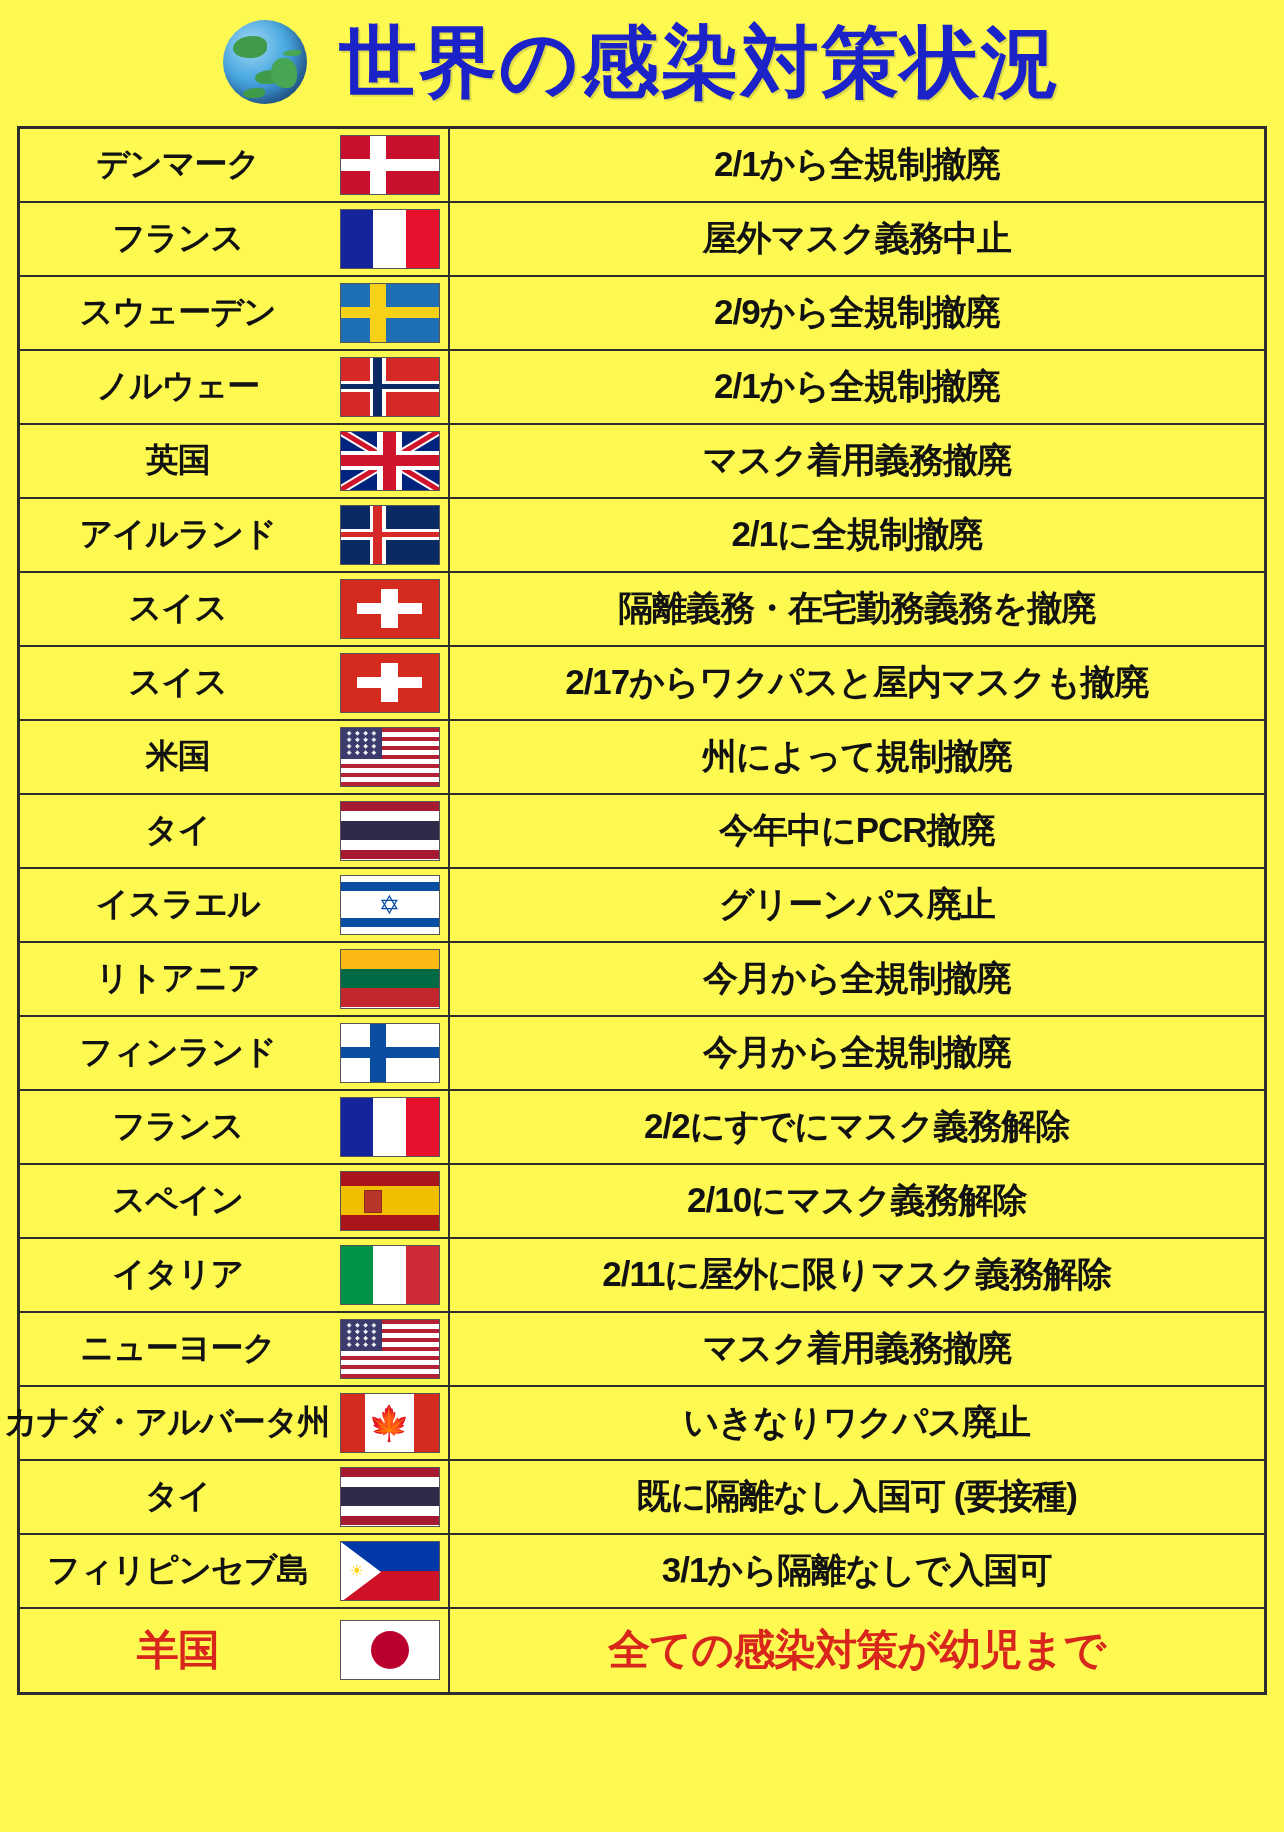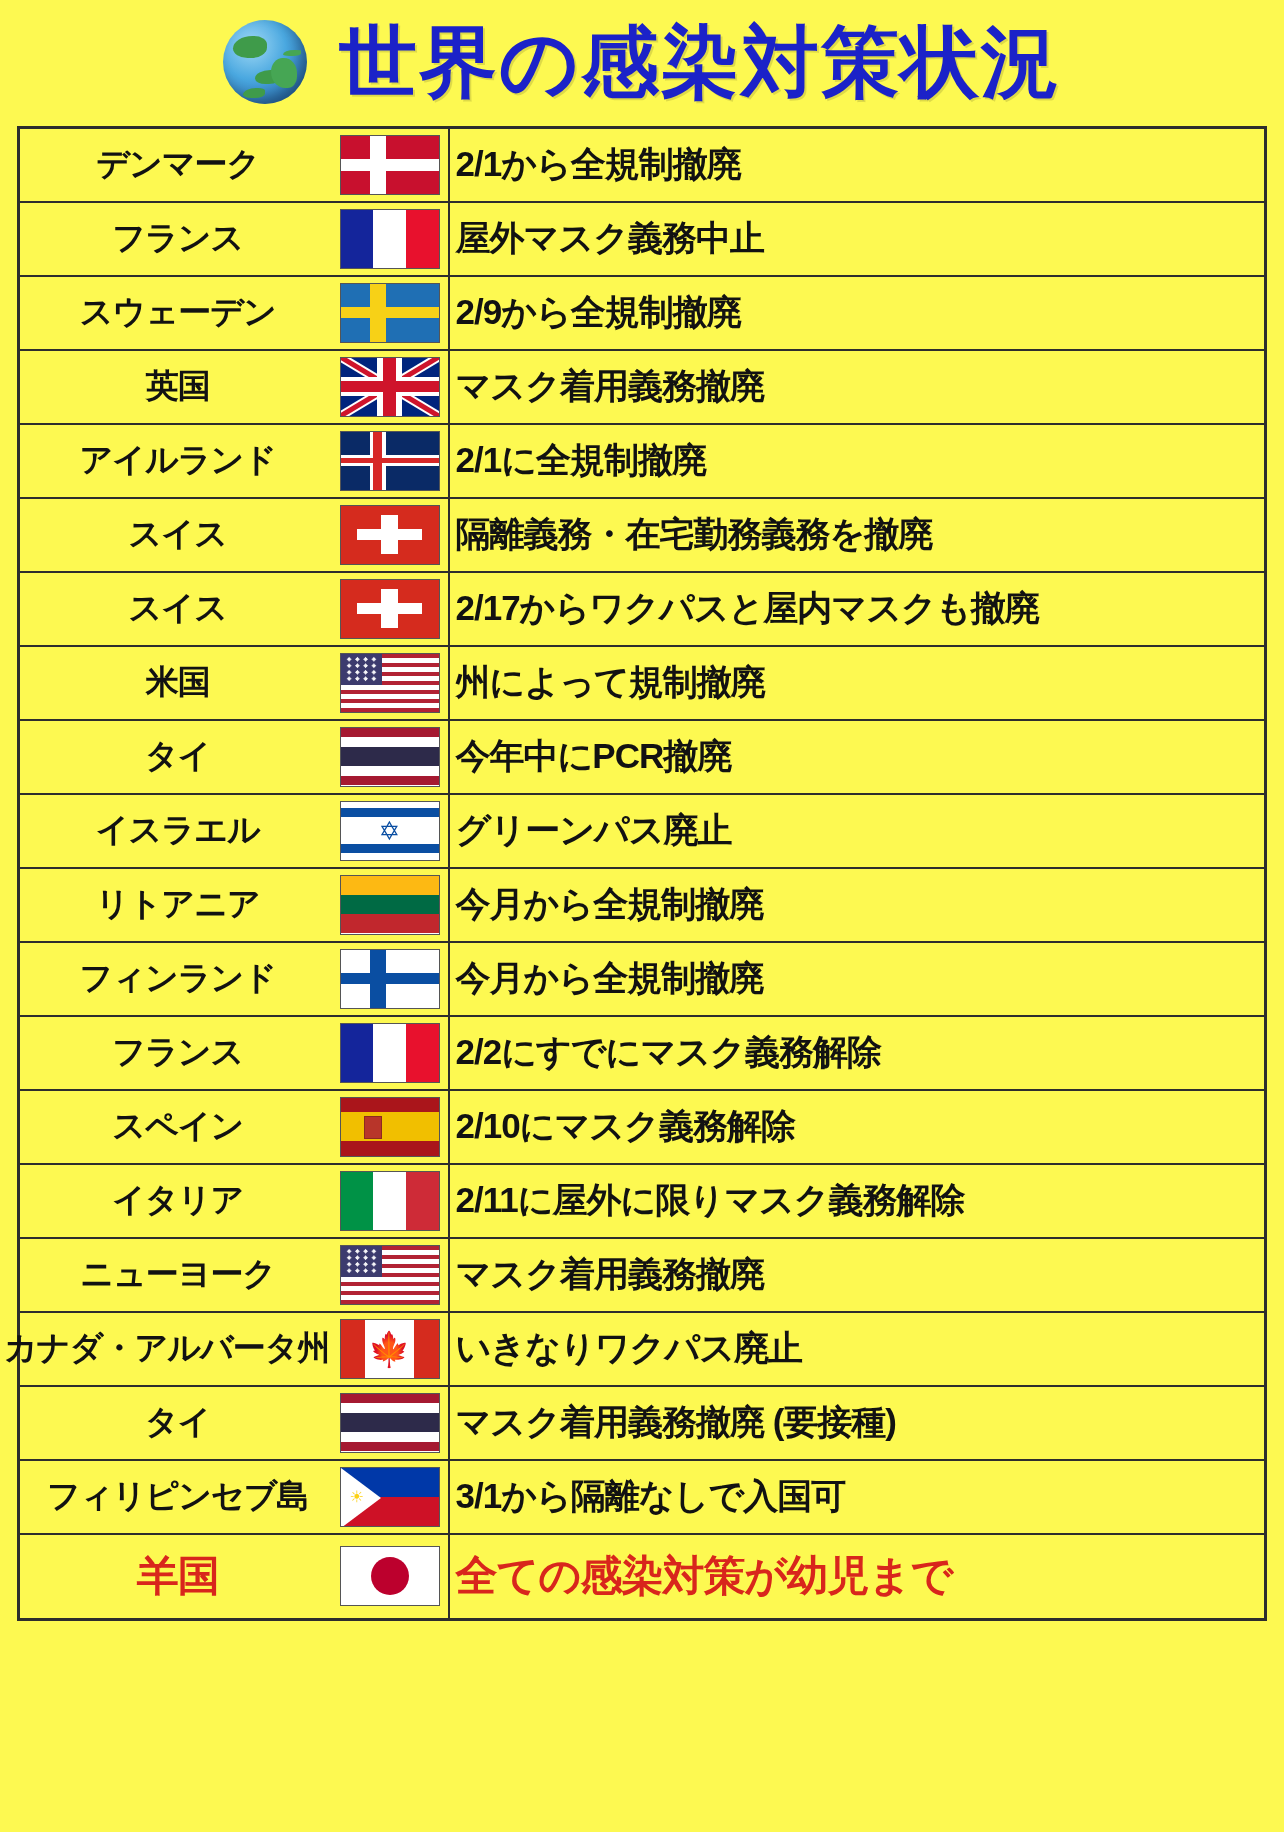--- a/index.html
+++ b/index.html
@@ -96,21 +96,21 @@
   .country-name {
     flex: 1 1 auto;
     text-align: center;
     font-size: 33px;
     font-weight: 700;
     color: #121212;
     letter-spacing: -1px;
     white-space: nowrap;
   }
   .note-cell {
-    text-align: left;
+    text-align: center;
     font-size: 35px;
     font-weight: 700;
     color: #121212;
     letter-spacing: -1px;
     white-space: nowrap;
   }
   
   tr.last .country-name,
   tr.last .note-cell {
     color: #d8261c;
@@ -295,20 +295,36 @@
               </span>
             </div>
           </td>
           <td class="col-note">
             <div class="note-cell">2/9から全規制撤廃</div>
           </td>
         </tr>
         <tr>
           <td class="col-country">
             <div class="country-cell">
+              <span class="country-name">ノルウェー</span>
+              <span class="flag nordic f-no">
+                <span class="vbar"></span>
+                <span class="hbar"></span>
+                <span class="vbar2"></span>
+                <span class="hbar2"></span>
+              </span>
+            </div>
+          </td>
+          <td class="col-note">
+            <div class="note-cell">2/1から全規制撤廃</div>
+          </td>
+        </tr>
+        <tr>
+          <td class="col-country">
+            <div class="country-cell">
               <span class="country-name">英国</span>
               <span class="flag f-uk">
                 <i class="dw1"></i>
                 <i class="dw2"></i>
                 <i class="dr1"></i>
                 <i class="dr2"></i>
                 <i class="cw-v"></i>
                 <i class="cw-h"></i>
                 <i class="cr-v"></i>
                 <i class="cr-h"></i>
@@ -518,21 +534,21 @@
               <span class="flag f-th">
                 <span class="s1"></span>
                 <span class="s2"></span>
                 <span class="s3"></span>
                 <span class="s4"></span>
                 <span class="s5"></span>
               </span>
             </div>
           </td>
           <td class="col-note">
-            <div class="note-cell">マスク着用義務撤廃 (要接種)</div>
+            <div class="note-cell">既に隔離なし入国可 (要接種)</div>
           </td>
         </tr>
         <tr>
           <td class="col-country">
             <div class="country-cell">
               <span class="country-name">フィリピンセブ島</span>
               <span class="flag f-ph">
                 <span class="top"></span>
                 <span class="bot"></span>
                 <span class="tri"></span>

